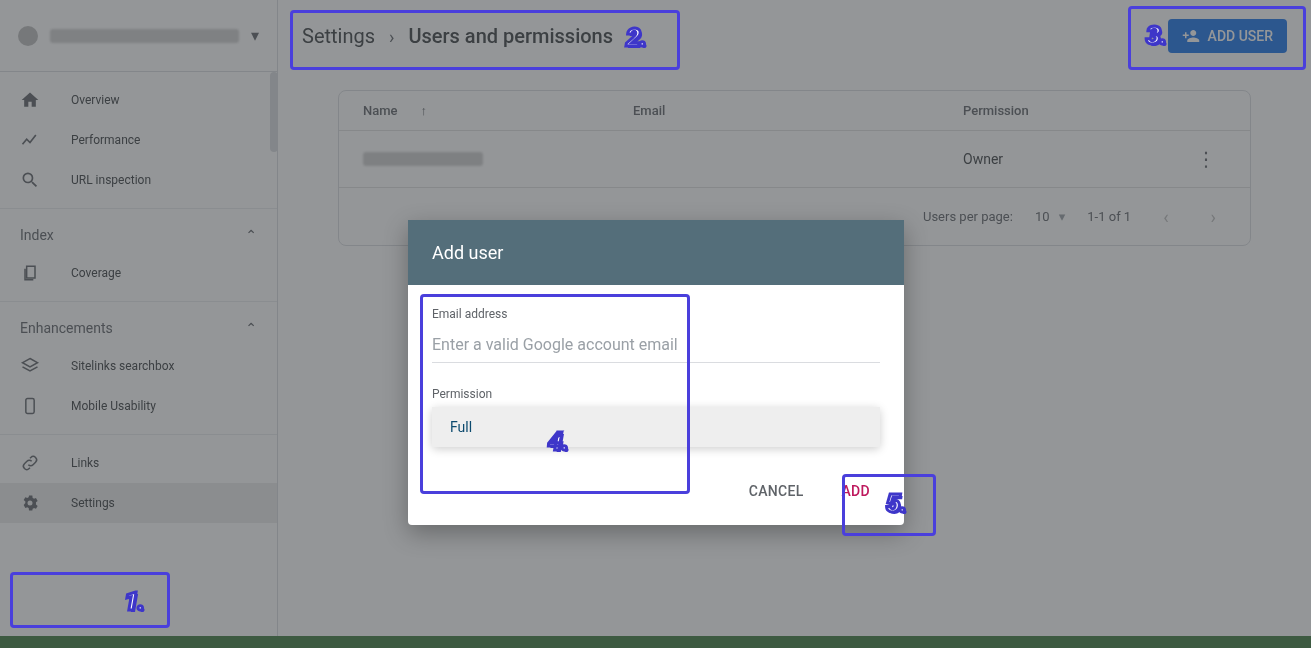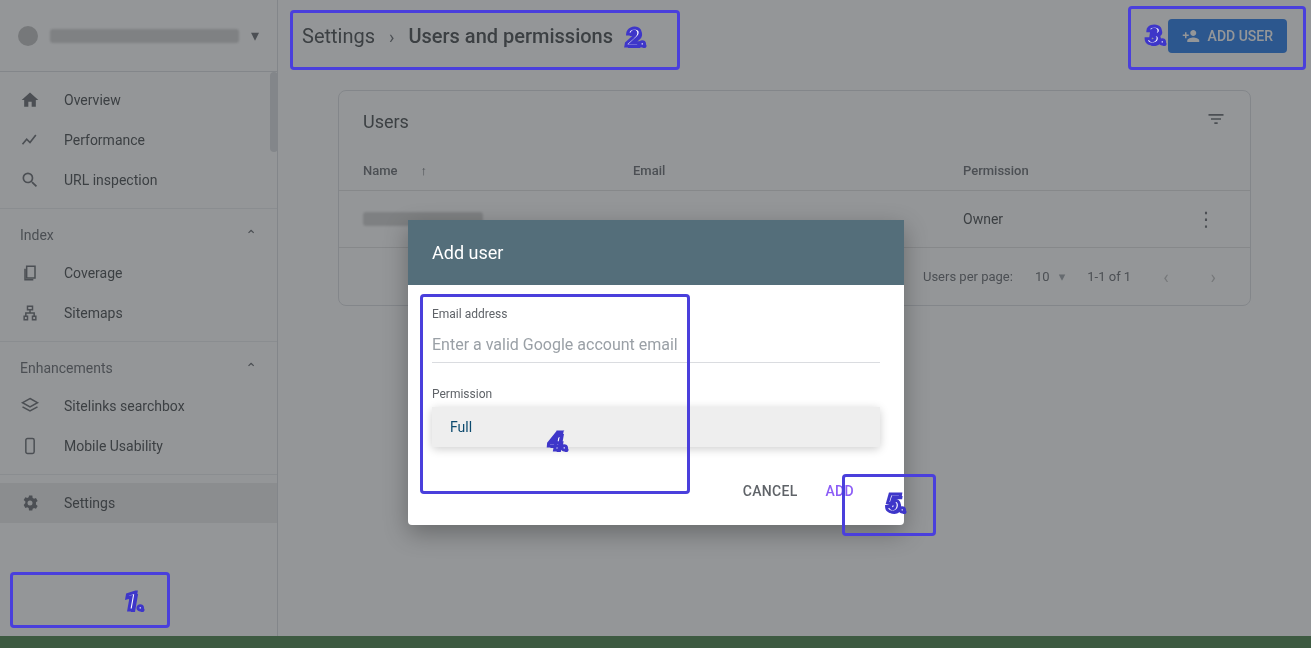--- a/index.html
+++ b/index.html
@@ -9,21 +9,21 @@
   
   .sidebar { width: 278px; background: #fff; border-right: 1px solid #dadce0; display: flex; flex-direction: column; position: relative; }
   .sidebar::after { content: ""; position: absolute; right: -1px; top: 72px; width: 8px; height: 80px; background: #dadce0; border-radius: 4px; }
   .property-selector { height: 72px; border-bottom: 1px solid #dadce0; display: flex; align-items: center; padding: 0 18px; gap: 12px; }
   .prop-icon { width: 20px; height: 20px; background: #bdbdbd; border-radius: 50%; }
   .prop-text { flex: 1; height: 14px; background: #d0d0d0; border-radius: 3px; filter: blur(1px); }
   .prop-caret { color: #5f6368; }
   
   .nav-section { padding: 8px 0; border-bottom: 1px solid #e8eaed; }
   .nav-heading { display: flex; align-items: center; justify-content: space-between; padding: 10px 20px; color: #5f6368; font-size: 14px; cursor: pointer; }
-  .nav-item { display: flex; align-items: center; gap: 24px; padding: 10px 20px; color: #3c4043; font-size: 14px; cursor: pointer; }
+  .nav-item { display: flex; align-items: center; gap: 31px; padding: 10px 20px; color: #3c4043; font-size: 12px; cursor: pointer; }
   .nav-item.selected { background: #eaeaea; }
   .nav-icon { width: 20px; height: 20px; color: #5f6368; display: flex; align-items: center; justify-content: center; }
   .nav-icon svg { width: 20px; height: 20px; }
   
   
   .main { flex: 1; background: #fff; display: flex; flex-direction: column; }
   .topbar { height: 72px; display: flex; align-items: center; justify-content: space-between; padding: 0 24px; }
   .breadcrumb { display: flex; align-items: center; gap: 14px; font-size: 20px; color: #3c4043; }
   .breadcrumb .sep { color: #5f6368; font-size: 18px; }
   .bc-current { font-weight: 500; }
@@ -53,23 +53,23 @@
   .modal { position: absolute; left: 408px; top: 220px; width: 496px; background: #fff; border-radius: 4px; box-shadow: 0 8px 24px rgba(0,0,0,0.3); overflow: visible; }
   .modal-head { background: #546e7a; color: #fff; padding: 22px 24px; font-size: 18px; }
   .modal-body { padding: 22px 24px 10px; }
   .field-label { font-size: 12px; color: #5f6368; margin-bottom: 6px; }
   .email-input { width: 100%; border: none; border-bottom: 1px solid #dadce0; padding: 8px 0; font-size: 16px; color: #3c4043; outline: none; background: transparent; }
   .email-input::placeholder { color: #9aa0a6; }
   .perm-label { font-size: 12px; color: #5f6368; margin-top: 24px; }
   .dropdown { margin-top: 6px; background: #fff; box-shadow: 0 2px 10px rgba(0,0,0,0.2); border-radius: 4px; }
   .dd-option { padding: 12px 18px; font-size: 14px; color: #0c4a6e; cursor: pointer; }
   .dd-option.selected { background: #eeeeee; }
-  .modal-actions { display: flex; justify-content: flex-end; padding: 18px 36px; }
+  .modal-actions { display: flex; justify-content: flex-end; gap: 10px; padding: 18px 20px; }
   .text-btn { background: none; border: none; font-size: 14px; font-weight: 500; padding: 8px 14px; cursor: pointer; color: #5f6368; letter-spacing: 0.3px; }
-  .text-btn.primary { color: #8b5cf6; }
+  .text-btn.primary { color: #be185d; }
   
   
   .anno { position: absolute; border: 3px solid #4a3fdc; border-radius: 4px; pointer-events: none; }
   .anno-num { position: absolute; font-size: 26px; font-weight: 900; font-style: italic; color: #fff; -webkit-text-stroke: 3px #3e36c9; text-shadow: 2px 2px 0 #3e36c9; pointer-events: none; letter-spacing: -1px; }
 </style>
 </head>
 <body>
 
 <div class="app">
 
@@ -113,28 +113,20 @@
         <span>⌃</span>
       </div>
       <div class="nav-item">
         <span class="nav-icon">
             <svg viewBox="0 0 24 24">
               <path fill="none" stroke="currentColor" stroke-width="1.8" d="M8 4h10v14H8zM6 7v13h10"></path>
             </svg>
           </span>
         <span>Coverage</span>
       </div>
-      <div class="nav-item">
-        <span class="nav-icon">
-            <svg viewBox="0 0 24 24">
-              <path fill="none" stroke="currentColor" stroke-width="1.8" d="M9 4h6v4H9zM5 16h4v4H5zM15 16h4v4h-4zM12 8v4M12 12H7v4M12 12h5v4"></path>
-            </svg>
-          </span>
-        <span>Sitemaps</span>
-      </div>
     </div>
 
     <div class="nav-section">
       <div class="nav-heading">
         <span>Enhancements</span>
         <span>⌃</span>
       </div>
       <div class="nav-item">
         <span class="nav-icon">
             <svg viewBox="0 0 24 24">
@@ -148,20 +140,28 @@
             <svg viewBox="0 0 24 24">
               <rect x="7" y="3" width="10" height="18" rx="2" fill="none" stroke="currentColor" stroke-width="1.8"></rect>
             </svg>
           </span>
         <span>Mobile Usability</span>
       </div>
     </div>
 
 
     <div class="nav-section" style="border-bottom:none">
+      <div class="nav-item">
+        <span class="nav-icon">
+            <svg viewBox="0 0 24 24">
+              <path fill="none" stroke="currentColor" stroke-width="1.8" d="M10 14a4 4 0 005.66 0l3-3a4 4 0 00-5.66-5.66l-1 1M14 10a4 4 0 00-5.66 0l-3 3a4 4 0 005.66 5.66l1-1"></path>
+            </svg>
+          </span>
+        <span>Links</span>
+      </div>
       <div class="nav-item selected">
         <span class="nav-icon">
             <svg viewBox="0 0 24 24">
               <path fill="currentColor" d="M19.14 12.94a7.07 7.07 0 000-1.88l2.03-1.58-2-3.46-2.39.96a7.03 7.03 0 00-1.62-.94L14.8 3h-4l-.36 2.04c-.58.23-1.12.55-1.62.94l-2.39-.96-2 3.46 2.03 1.58a7.07 7.07 0 000 1.88L4.43 14.5l2 3.46 2.39-.96c.5.39 1.04.71 1.62.94L10.8 21h4l.36-2.04c.58-.23 1.12-.55 1.62-.94l2.39.96 2-3.46-2.03-1.58zM12 15a3 3 0 110-6 3 3 0 010 6z"></path>
             </svg>
           </span>
         <span>Settings</span>
       </div>
     </div>
   </div>
@@ -176,26 +176,20 @@
       <button class="add-user-btn">
         <svg viewBox="0 0 24 24">
             <path d="M15 12c2.21 0 4-1.79 4-4s-1.79-4-4-4-4 1.79-4 4 1.79 4 4 4zm-9-2V7H4v3H1v2h3v3h2v-3h3v-2H6zm9 4c-2.67 0-8 1.34-8 4v2h16v-2c0-2.66-5.33-4-8-4z"></path>
           </svg>
         <span>ADD USER</span>
       </button>
     </div>
 
     <div class="content">
       <div class="card">
-        <div class="card-head">
-          <div class="card-title">Users</div>
-          <span class="filter-icon"><svg width="20" height="20" viewBox="0 0 24 24">
-                <path fill="currentColor" d="M3 6h18v2H3zM6 11h12v2H6zM10 16h4v2h-4z"></path>
-              </svg></span>
-        </div>
         <div class="table-head">
           <div class="col-name">
             <span>Name</span>
             <span>↑</span>
           </div>
           <div class="col-email">Email</div>
           <div class="col-perm">Permission</div>
           <div class="col-act"></div>
         </div>
         <div class="table-row">

